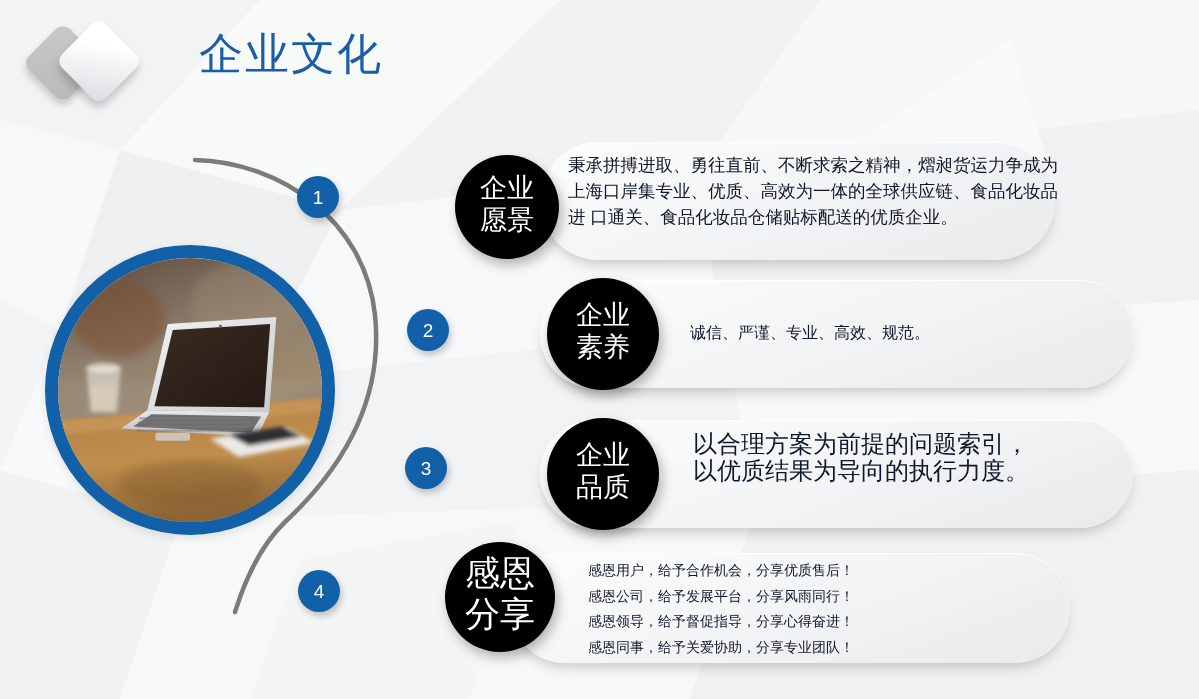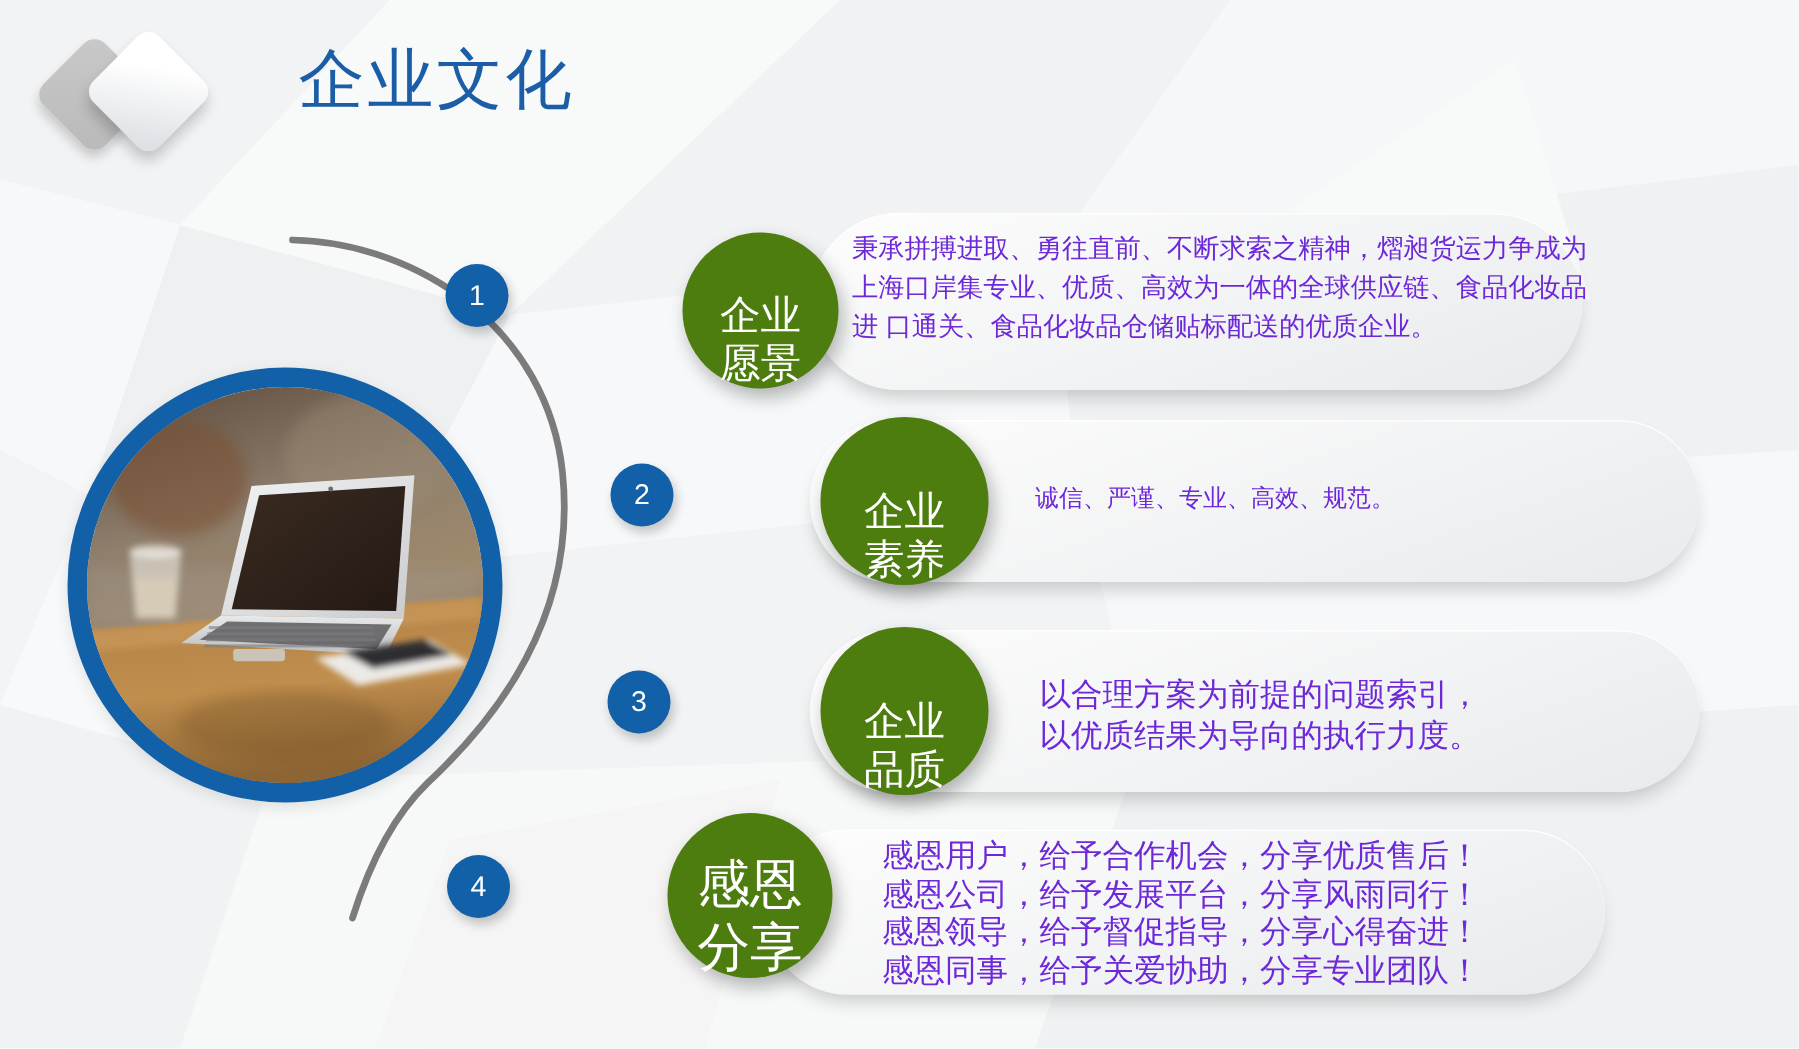--- a/index.html
+++ b/index.html
@@ -50,49 +50,49 @@
   .step.s4{left:298px;top:570px;}
 
   
   .row{position:absolute;}
   .pill{
     position:absolute;height:108px;border-radius:54px;
     background:linear-gradient(160deg,#fdfdfd 0%,#f2f3f4 55%,#e9eaec 100%);
     box-shadow:0 8px 13px -4px rgba(0,0,0,.20), 0 1px 0 rgba(255,255,255,.9) inset;
   }
   .badge{
-    position:absolute;border-radius:50%;background:#4d7c0f;color:#fff;
-    display:flex;flex-direction:column;align-items:center;justify-content:flex-end;
+    position:absolute;border-radius:50%;background:#000000;color:#fff;
+    display:flex;flex-direction:column;align-items:center;justify-content:center;
     box-shadow:3px 6px 12px rgba(0,0,0,.28);
-    line-height:1.18;text-align:center;white-space:nowrap;
+    line-height:1.18;text-align:center;white-space:nowrap;font-family:Liberation Mono, monospace;
   }
   .badge span{display:block;}
   .body-text{
-    position:absolute;color:#6d28d9;white-space:pre-line;
+    position:absolute;color:#0f172a;white-space:pre-line;
   }
 
   
   #row1 .pill{left:540px;top:142px;width:515px;height:118px;border-radius:59px;}
   #row1 .badge{left:455px;top:155px;width:104px;height:104px;font-size:27px;}
   #row1 .body-text{left:568px;top:152px;width:500px;font-size:17.5px;line-height:26px;}
 
   
   #row2 .pill{left:540px;top:280px;width:593px;height:108px;}
   #row2 .badge{left:547px;top:278px;width:112px;height:112px;font-size:27px;}
   #row2 .body-text{left:690px;top:320px;width:420px;font-size:16px;line-height:26px;}
 
   
   #row3 .pill{left:540px;top:420px;width:593px;height:108px;}
   #row3 .badge{left:547px;top:418px;width:112px;height:112px;font-size:27px;}
-  #row3 .body-text{left:693px;top:450px;width:430px;font-size:21px;line-height:27px;}
+  #row3 .body-text{left:693px;top:430px;width:430px;font-size:24px;line-height:27px;}
 
   
   #row4 .pill{left:510px;top:553px;width:560px;height:110px;border-radius:55px;}
   #row4 .badge{left:445px;top:542px;width:110px;height:110px;font-size:35px;}
-  #row4 .body-text{left:588px;top:558px;width:440px;font-size:21px;line-height:25.5px;}
+  #row4 .body-text{left:588px;top:558px;width:440px;font-size:14px;line-height:25.5px;}
 </style>
 </head>
 <body>
 
 <div id="slide">
 
   <svg class="bg-poly" viewBox="0 0 1199 699" preserveAspectRatio="none">
     <defs>
       <linearGradient id="bgG" x1="0" y1="0" x2="1" y2="1">
         <stop offset="0%" stop-color="#fcfcfd"></stop>

